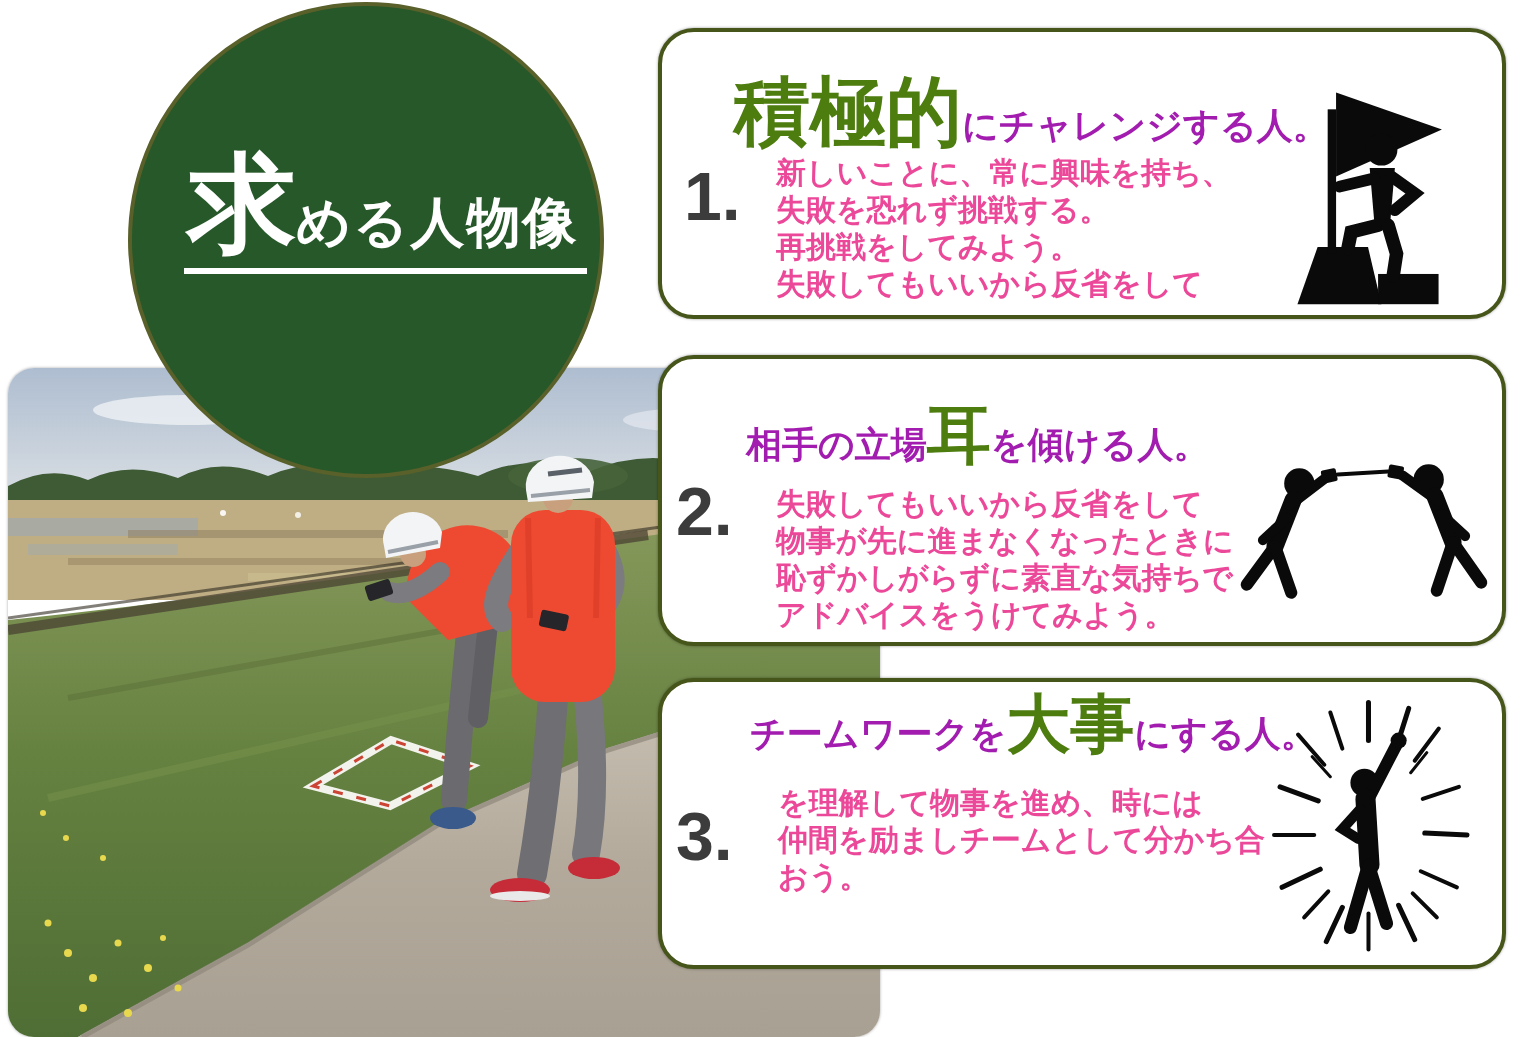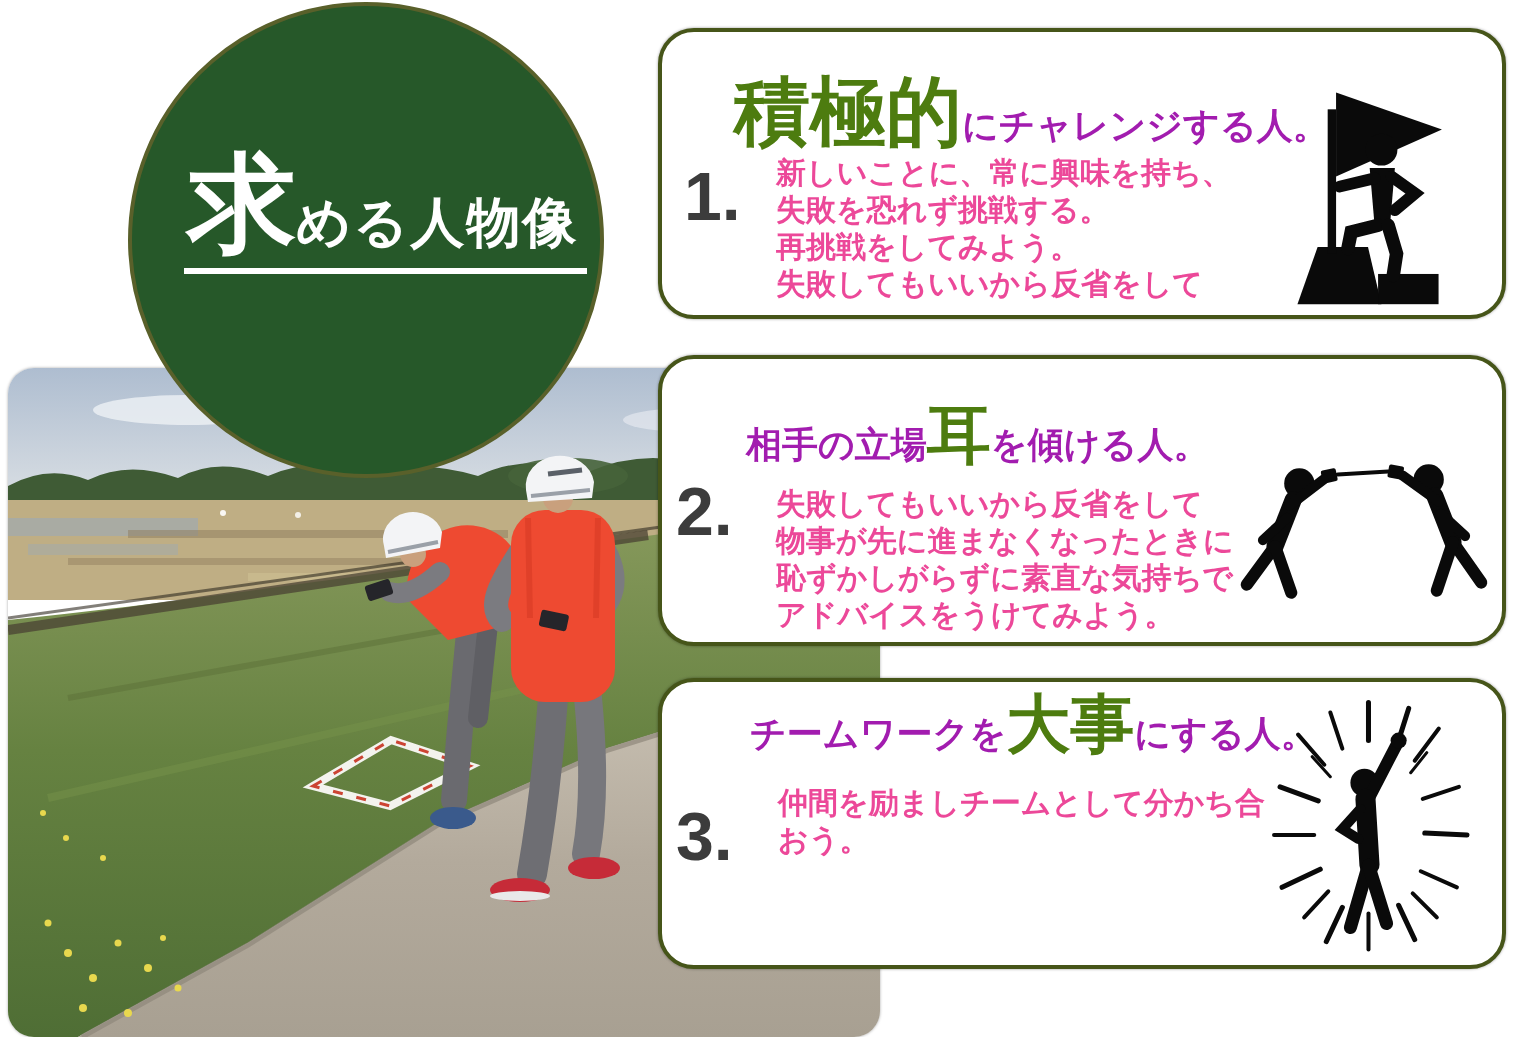--- a/index.html
+++ b/index.html
@@ -231,20 +231,21 @@
   </div>
 
   <div class="card card3">
     <div class="card-number">3.</div>
     <div class="card-title">
       <span class="title-text">チームワークを</span>
       <span class="title-accent">大事</span>
       <span class="title-text">にする人。</span>
     </div>
     <div class="card-body">
+      <div>を理解して物事を進め、時には</div>
       <div>仲間を励ましチームとして分かち合</div>
       <div>おう。</div>
     </div>
     <div class="card-icon">
       <svg viewBox="0 0 205 260">
         <g stroke="#0a0a0a" stroke-linecap="round" fill="none">
           <path d="M100 8 L100 46" stroke-width="5"></path>
           <path d="M62 18 L74 54" stroke-width="4"></path>
           <path d="M140 14 L128 52" stroke-width="5"></path>
           <path d="M170 34 L146 66" stroke-width="4"></path>

